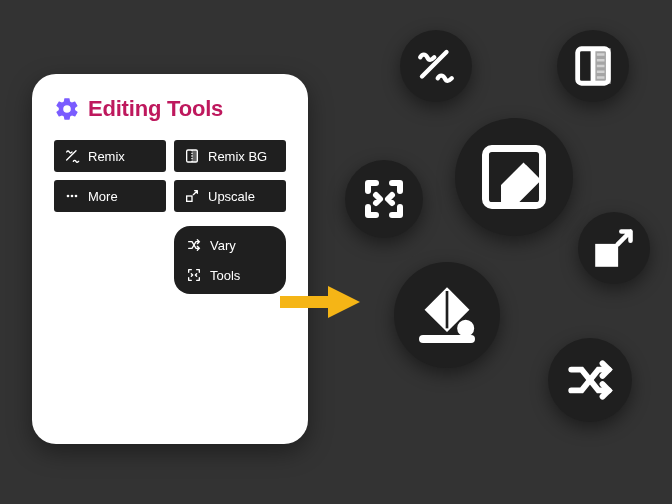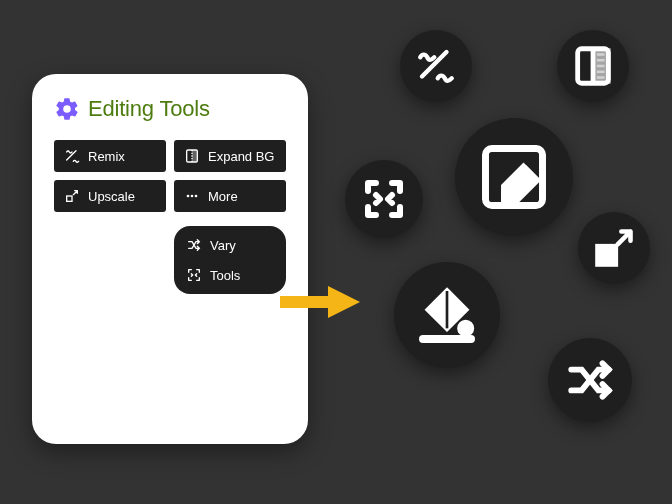--- a/index.html
+++ b/index.html
@@ -28,22 +28,22 @@
     gap: 8px;
     margin-bottom: 18px;
   }
   .panel-title .gear {
     width: 26px;
     height: 26px;
     color: #7a5cff;
   }
   .panel-title h1 {
     font-size: 22px;
-    font-weight: 400;
-    color: #4d7c0f;
+    font-weight: 700;
+    color: #be185d;
     letter-spacing: -0.2px;
   }
   .tool-grid {
     display: grid;
     grid-template-columns: 1fr 1fr;
     gap: 8px;
   }
   .tool-btn {
     display: flex;
     align-items: center;
@@ -139,42 +139,42 @@
     </button>
 
     <button class="tool-btn">
       <span class="ic">
         <svg viewBox="0 0 24 24" fill="none" stroke="currentColor" stroke-width="2">
             <rect x="4" y="3" width="16" height="18" rx="2"></rect>
             <path d="M12 3 L12 21" stroke-dasharray="2 2"></path>
             <rect x="13" y="4" width="6" height="16" fill="currentColor" opacity="0.3"></rect>
           </svg>
       </span>
-      <span>Expand BG</span>
-    </button>
-
-    <button class="tool-btn">
-      <span class="ic">
-        <svg viewBox="0 0 24 24" fill="none" stroke="currentColor" stroke-width="2" stroke-linecap="round">
-            <rect x="4" y="12" width="8" height="8"></rect>
-            <path d="M14 10 L20 4 M20 4 L16 4 M20 4 L20 8"></path>
-          </svg>
-      </span>
-      <span>Upscale</span>
+      <span>Remix BG</span>
     </button>
 
     <button class="tool-btn">
       <span class="ic">
         <svg viewBox="0 0 24 24" fill="currentColor">
             <circle cx="6" cy="12" r="2"></circle>
             <circle cx="12" cy="12" r="2"></circle>
             <circle cx="18" cy="12" r="2"></circle>
           </svg>
       </span>
       <span>More</span>
+    </button>
+
+    <button class="tool-btn">
+      <span class="ic">
+        <svg viewBox="0 0 24 24" fill="none" stroke="currentColor" stroke-width="2" stroke-linecap="round">
+            <rect x="4" y="12" width="8" height="8"></rect>
+            <path d="M14 10 L20 4 M20 4 L16 4 M20 4 L20 8"></path>
+          </svg>
+      </span>
+      <span>Upscale</span>
     </button>
 
     <div class="dropdown">
       <div class="dropdown-item">
         <span class="ic">
           <svg viewBox="0 0 24 24" fill="none" stroke="currentColor" stroke-width="2" stroke-linecap="round">
               <path d="M4 7 L9 7 L15 17 L20 17 M17 14 L20 17 L17 20"></path>
               <path d="M4 17 L9 17 L15 7 L20 7 M17 4 L20 7 L17 10"></path>
             </svg>
         </span>

